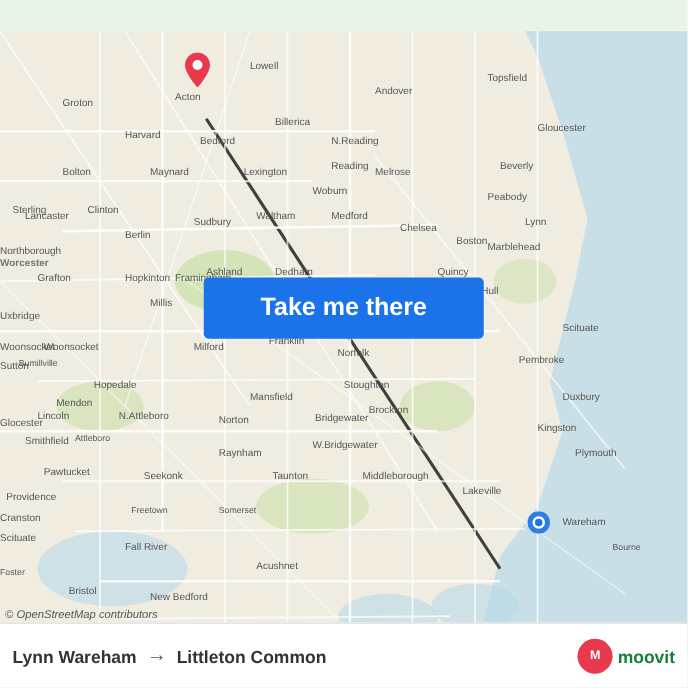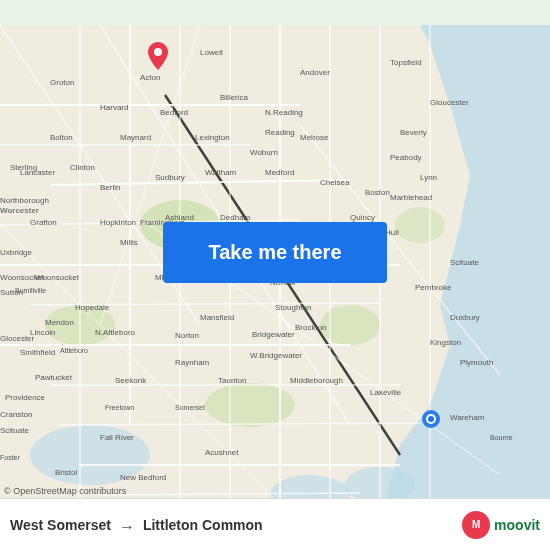--- a/index.html
+++ b/index.html
@@ -25,21 +25,21 @@
       top: 0; left: 0;
       width: 100%; height: 100%;
     }
 
     
     #take-me-there-btn {
       position: absolute;
       top: 222px;
       left: 163px;
       width: 224px;
-      height: 61px;
+      height: 49px;
       background-color: #1a73e8;
       color: white;
       font-size: 20px;
       font-weight: bold;
       border: none;
       border-radius: 4px;
       cursor: pointer;
       display: flex;
       align-items: center;
       justify-content: center;
@@ -106,20 +106,21 @@
       color: #15803d;
     }
 
     #osm-credit {
       position: absolute;
       bottom: 54px;
       left: 4px;
       font-size: 9px;
       color: #555;
       z-index: 15;
+      font-style: italic;
     }
 
     
     .pin-dest {
       position: absolute;
       top: 42px;
       left: 148px;
       z-index: 12;
     }
 
@@ -286,21 +287,21 @@
       <circle cx="9" cy="9" r="5" fill="white"></circle>
       <circle cx="9" cy="9" r="3" fill="#1a73e8"></circle>
     </svg>
   </div>
 
   <button id="take-me-there-btn">Take me there</button>
 
   <div id="osm-credit">© OpenStreetMap contributors</div>
 
   <div id="bottom-bar">
-    <span id="origin-text">West Somerset</span>
+    <span id="origin-text">Lynn Wareham</span>
     <span id="arrow-icon">→</span>
     <span id="destination-text">Littleton Common</span>
     <div id="moovit-logo">
       <div id="moovit-icon">M</div>
       <span id="moovit-text">moovit</span>
     </div>
   </div>
 </div>
 
 </body></html>

